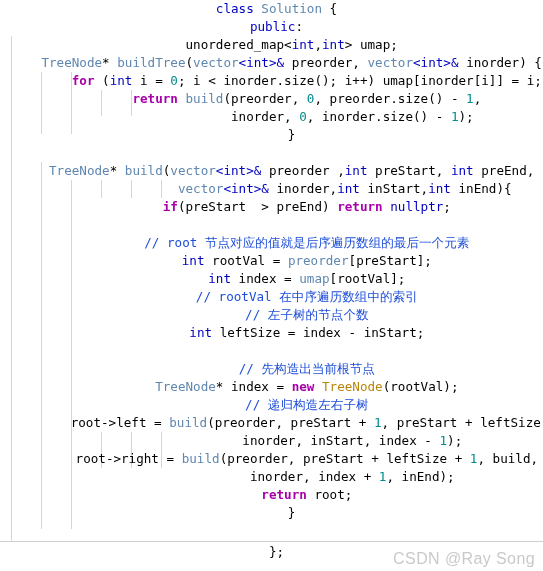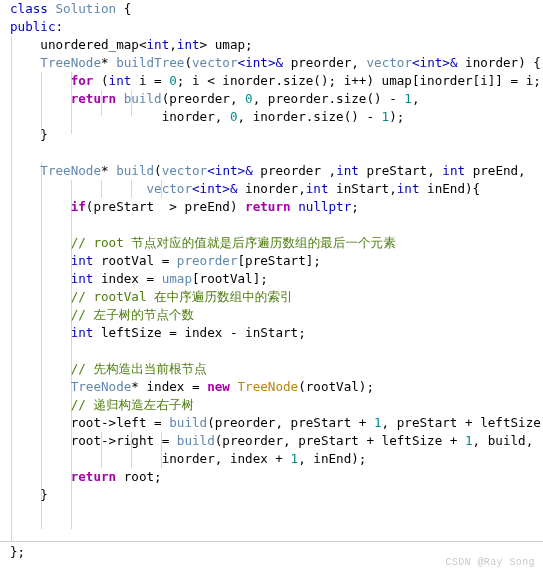--- a/index.html
+++ b/index.html
@@ -12,20 +12,21 @@
     height: 571px;
     overflow: hidden;
     font-family: "DejaVu Sans Mono", "Liberation Mono", monospace;
   }
 
   #code-viewer {
     position: relative;
     width: 543px;
     height: 571px;
     background: #ffffff;
+    text-align: center;
   }
 
   
   .code-body {
     position: relative;
     width: 543px;
     height: 541px;
     background: #ffffff;
     overflow: hidden;
   }
@@ -68,35 +69,35 @@
   .code-footer .code-line {
     padding-left: 10px;
     height: 18px;
     line-height: 20px;
   }
 
   .watermark {
     position: absolute;
     right: 8px;
     bottom: 4px;
-    font-family: Liberation Mono, monospace;
-    font-size: 10px;
+    font-family: Liberation Sans, sans-serif;
+    font-size: 16px;
     color: #c9c9c9;
     letter-spacing: 0.4px;
     white-space: nowrap;
   }
 
   
   .kw      { color: #0000c0; }           
   .ctrl    { color: #aa00aa; font-weight: bold; }           
   .type    { color: #5f87af; }           
   .fn      { color: #5f87af; }           
   .ctor    { color: #b8860b; }           
   .num     { color: #008b8b; }           
-  .cmt     { color: #4d7c0f; }           
+  .cmt     { color: #1d4ed8; }           
   .op      { color: #0000c0; }           
   .plain   { color: #000000; }
 </style>
 </head>
 <body>
 
 <div id="code-viewer">
 
   <div class="code-body">
 
@@ -159,20 +160,21 @@
     <div class="code-line"></div>
 
     <div class="code-line"><span class="plain">        </span><span class="cmt">// 先构造出当前根节点</span></div>
 
     <div class="code-line"><span class="plain">        </span><span class="type">TreeNode</span><span class="plain">* index = </span><span class="ctrl">new</span><span class="ctor"> TreeNode</span><span class="plain">(rootVal);</span></div>
 
     <div class="code-line"><span class="plain">        </span><span class="cmt">// 递归构造左右子树</span></div>
 
     <div class="code-line"><span class="plain">        </span><span class="plain">root-&gt;left = </span><span class="fn">build</span><span class="plain">(preorder, preStart + </span><span class="num">1</span><span class="plain">, preStart + leftSize,</span></div>
 
+    <div class="code-line"><span class="plain">                    inorder, inStart, index - </span><span class="num">1</span><span class="plain">);</span></div>
 
     <div class="code-line"><span class="plain">        </span><span class="plain">root-&gt;right = </span><span class="fn">build</span><span class="plain">(preorder, preStart + leftSize + </span><span class="num">1</span><span class="plain">, build,</span></div>
 
     <div class="code-line"><span class="plain">                    inorder, index + </span><span class="num">1</span><span class="plain">, inEnd);</span></div>
 
     <div class="code-line"><span class="plain">        </span><span class="ctrl">return</span><span class="plain"> root;</span></div>
 
     <div class="code-line">    }</div>
     <div class="code-line"></div>
     <div class="code-line"></div>

